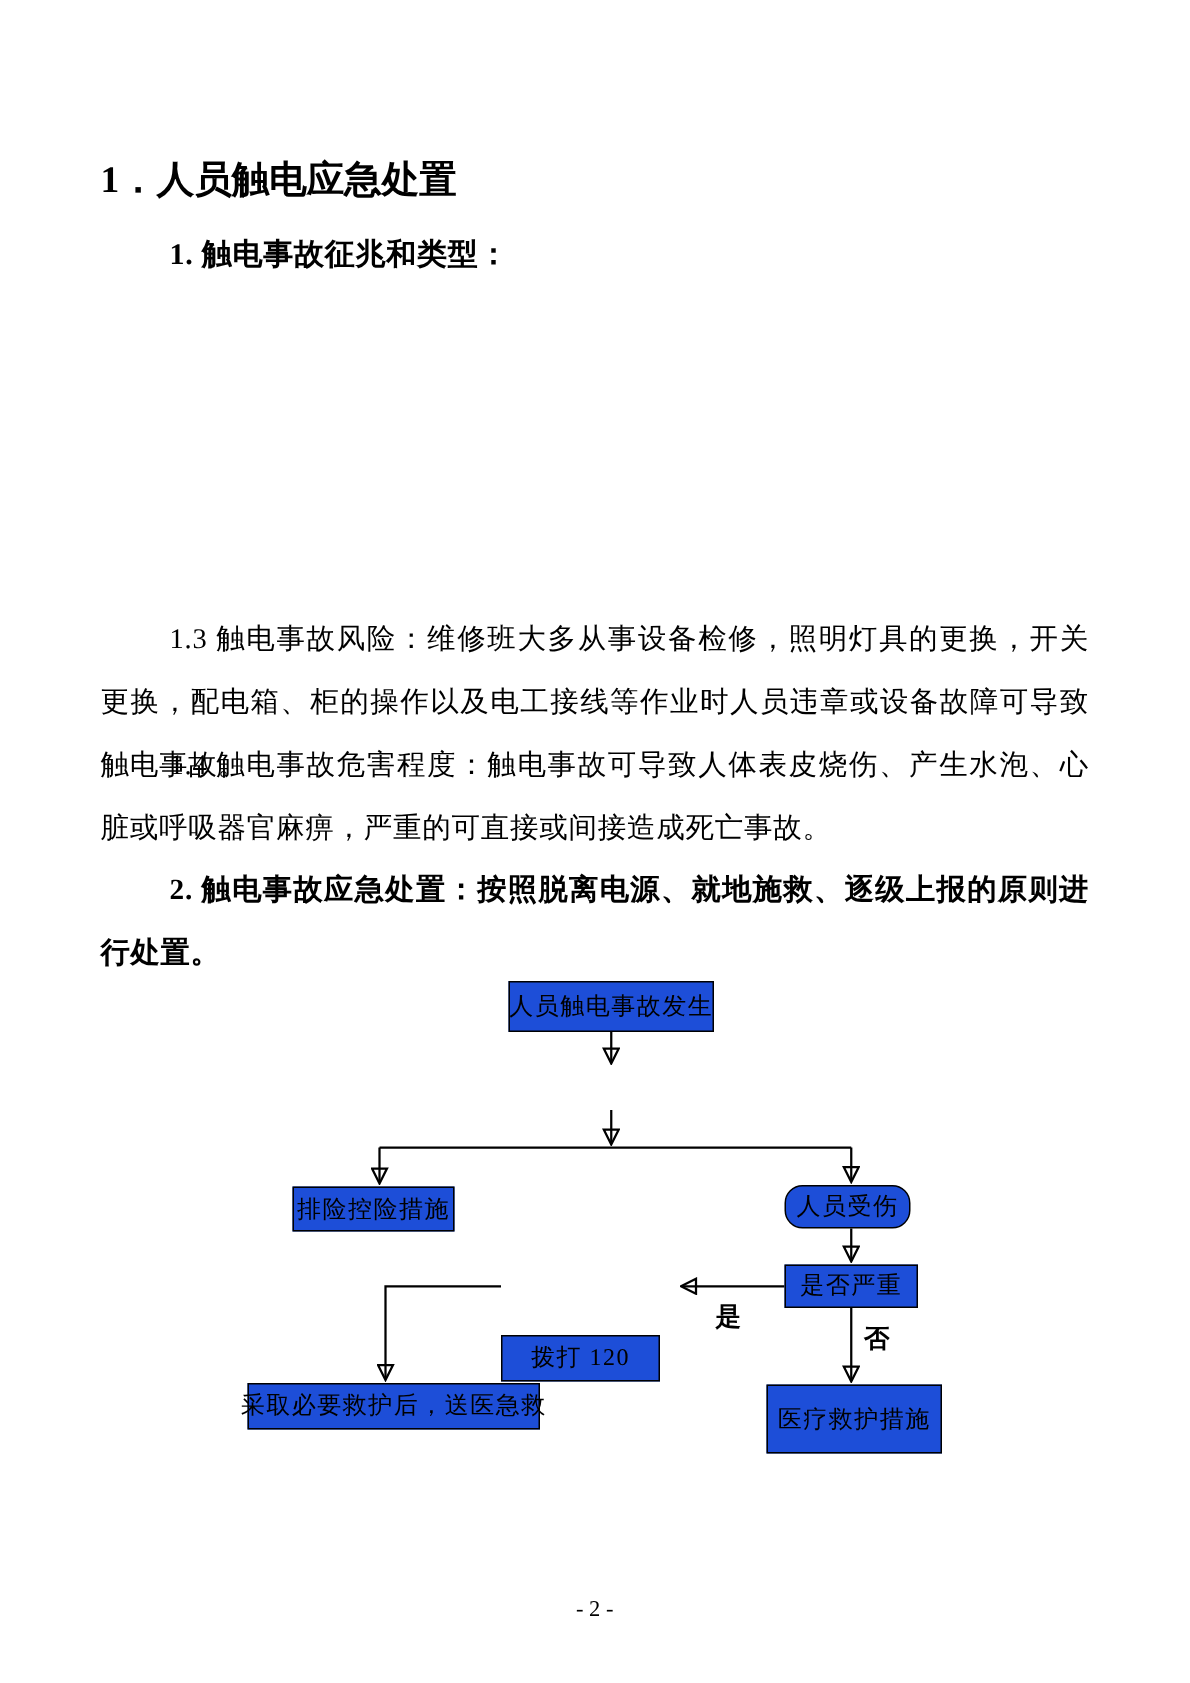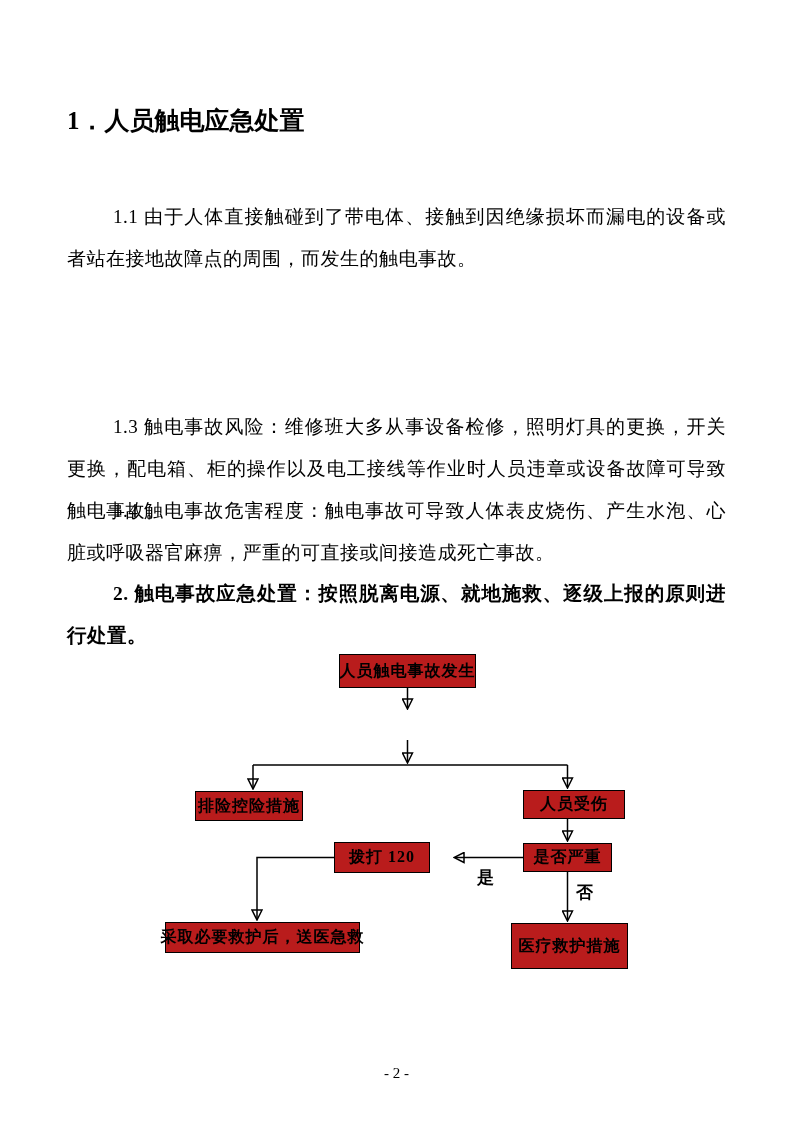--- a/index.html
+++ b/index.html
@@ -37,26 +37,26 @@
     text-indent: 0;
   }
   .heading {
     font-weight: bold;
     font-size: 20px;
   }
   .flow-node {
     position: absolute;
     box-sizing: border-box;
     border: 1.5px solid #000000;
-    background: #b91c1c;
+    background: #1d4ed8;
     display: flex;
     align-items: center;
     justify-content: center;
     font-size: 16px;
-    font-weight: bold;
+    font-weight: normal;
     letter-spacing: 1px;
     white-space: nowrap;
   }
   .edge-label {
     position: absolute;
     font-size: 17px;
     font-weight: bold;
   }
   .connectors {
     position: absolute;
@@ -78,22 +78,22 @@
     line-height: 22px;
   }
 </style>
 </head>
 <body>
 
 <div class="page">
 
   <div class="doc-title">1．人员触电应急处置</div>
 
+  <div class="textblock heading" style="top:149px;">1. 触电事故征兆和类型：</div>
 
-  <div class="textblock" style="top:196px;">1.1 由于人体直接触碰到了带电体、接触到因绝缘损坏而漏电的设备或者站在接地故障点的周围，而发生的触电事故。</div>
   <div class="textblock" style="top:406px;">1.3 触电事故风险：维修班大多从事设备检修，照明灯具的更换，开关更换，配电箱、柜的操作以及电工接线等作业时人员违章或设备故障可导致触电事故。</div>
   <div class="textblock" style="top:490px;">1.4 触电事故危害程度：触电事故可导致人体表皮烧伤、产生水泡、心脏或呼吸器官麻痹，严重的可直接或间接造成死亡事故。</div>
 
   <div class="textblock heading" style="top:573px; font-size:19.5px;">2. 触电事故应急处置：按照脱离电源、就地施救、逐级上报的原则进行处置。</div>
 
   <svg class="connectors" width="793" height="1122" viewBox="0 0 793 1122">
     <defs>
       <marker id="arrow" markerUnits="userSpaceOnUse" markerWidth="12" markerHeight="12" viewBox="0 0 12 12" refX="10" refY="6" orient="auto-start-reverse">
         <path d="M1,1 L11,6 L1,11 Z" fill="#000000" stroke="none"></path>
       </marker>
@@ -104,23 +104,23 @@
     <line x1="253" y1="765" x2="253" y2="788" marker-end="url(#arrow)"></line>
     <line x1="567.5" y1="765" x2="567.5" y2="787" marker-end="url(#arrow)"></line>
     <line x1="567.5" y1="819" x2="567.5" y2="840" marker-end="url(#arrow)"></line>
     <line x1="523" y1="857.5" x2="455" y2="857.5" marker-end="url(#arrow)"></line>
     <line x1="567.5" y1="872" x2="567.5" y2="920" marker-end="url(#arrow)"></line>
     <path d="M334 857.5 L257 857.5 L257 919" marker-end="url(#arrow)"></path>
   </svg>
 
   <div class="flow-node" style="left:339px; top:654px; width:137px; height:34px;">人员触电事故发生</div>
   <div class="flow-node" style="left:195px; top:791px; width:108px; height:30px;">排险控险措施</div>
-  <div class="flow-node" style="left:523px; top:790px; width:102px; height:29px;">人员受伤</div>
+  <div class="flow-node" style="left:523px; top:790px; width:84px; height:29px;border-radius:12px;">人员受伤</div>
   <div class="flow-node" style="left:523px; top:843px; width:89px; height:29px;">是否严重</div>
-  <div class="flow-node" style="left:334px; top:842px; width:96px; height:31px;">拨打 120</div>
+  <div class="flow-node" style="left:334px; top:890px; width:106px; height:31px;">拨打 120</div>
   <div class="flow-node" style="left:511px; top:923px; width:117px; height:46px;">医疗救护措施</div>
   <div class="flow-node" style="left:165px; top:922px; width:195px; height:31px;">采取必要救护后，送医急救</div>
 
   <div class="edge-label" style="left:477px; top:866px;">是</div>
   <div class="edge-label" style="left:576px; top:881px;">否</div>
 
   <div class="page-footer">- 2 -</div>
 
 </div>
 

